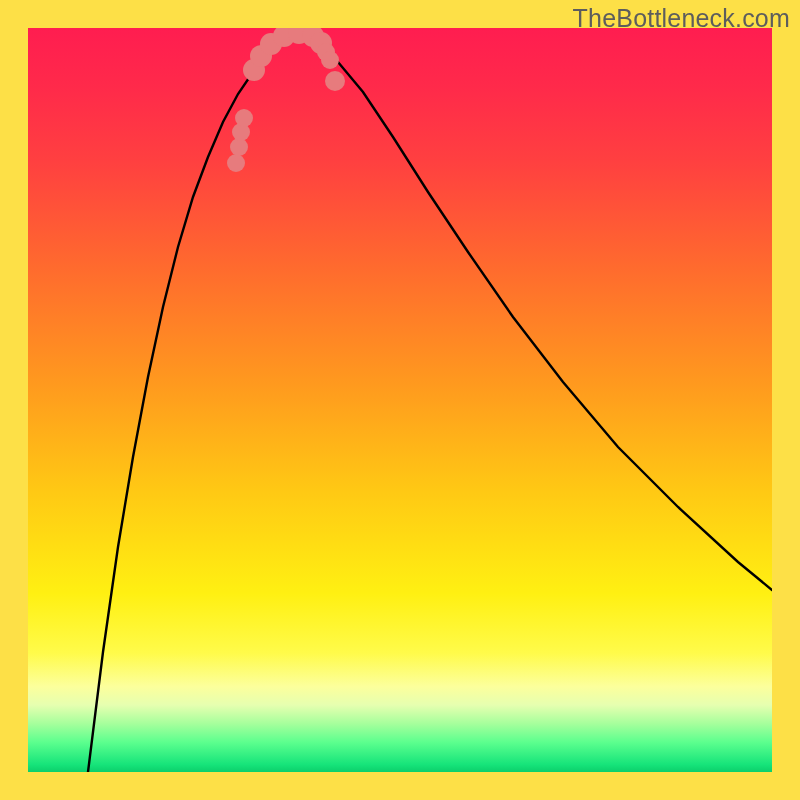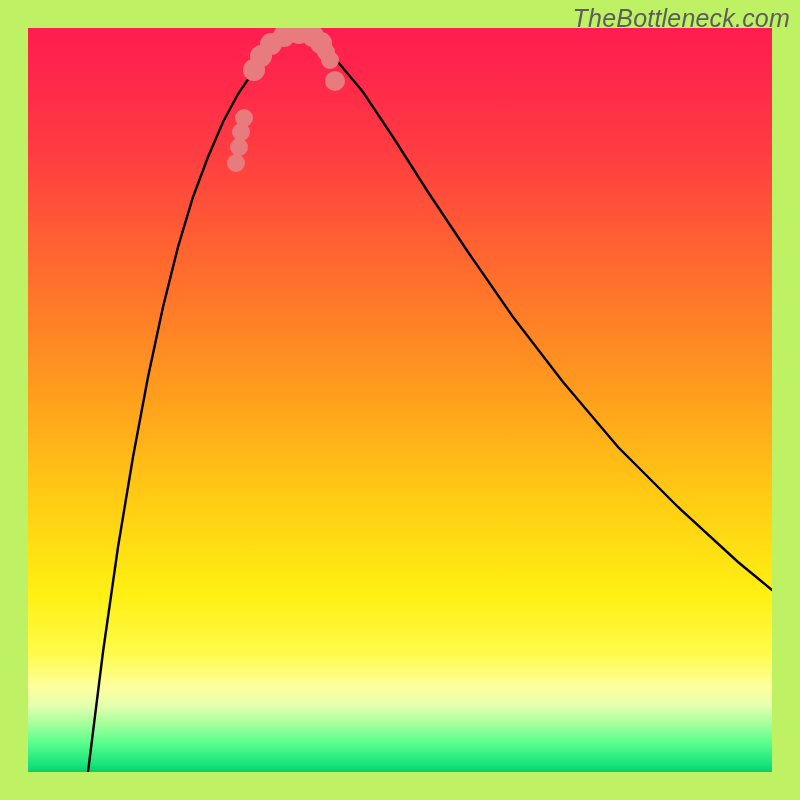--- a/index.html
+++ b/index.html
@@ -8,22 +8,21 @@
     width: 800px;
     height: 800px;
     overflow: hidden;
     background: #000;
     font-family: Arial, Helvetica, sans-serif;
   }
   .frame {
     position: relative;
     width: 800px;
     height: 800px;
-    background: #bef264;
-    font-style: italic;
+    background: #fde047;
   }
   .watermark {
     position: absolute;
     top: 4px;
     right: 10px;
     color: #5d5d5d;
     font-size: 25px;
     font-weight: 400;
     letter-spacing: 0.2px;
     z-index: 20;

